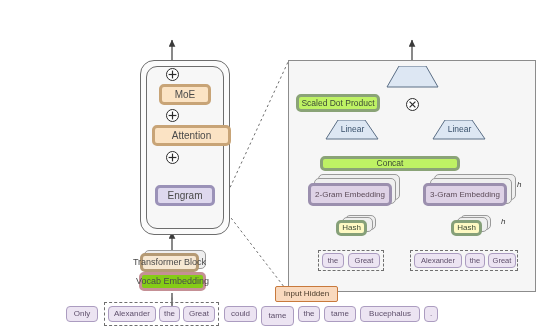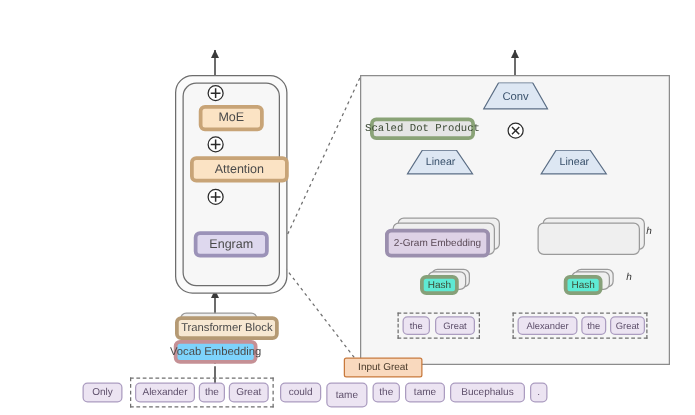--- a/index.html
+++ b/index.html
@@ -7,26 +7,26 @@
        font-family:"Liberation Sans","DejaVu Sans",sans-serif;}
   #canvas{position:relative;width:556px;height:332px;background:#ffffff;}
 
   .node{position:absolute;box-sizing:border-box;display:flex;
         align-items:center;justify-content:center;text-align:center;
         white-space:nowrap;line-height:1;}
 
   
   .rbox{border:3px solid #4d7c0f;border-radius:5px;}
   .orange{background:#fbe3c4;border-color:#c8a477;color:#4a4a4a;}
-  .pink{background:#7dd3fc;border-color:#c59095;color:#4a4a4a;}
+  .pink{background:#84cc16;border-color:#c59095;color:#4a4a4a;}
   .tan{background:#f7e8d2;border-color:#b59a74;color:#4a4a4a;}
   .lav{background:#ded8ee;border-color:#9b92b8;color:#4a4a4a;}
   .lav2{background:#ded2e6;border-color:#9b8fae;color:#5b4a57;}
-  .green{background:#e5e5e5;border-color:#8aa377;color:#3c4a35;font-family:Liberation Mono, monospace;}
-  .green2{background:#5eead4;border-color:#86a079;color:#3c4a35;}
+  .green{background:#bef264;border-color:#8aa377;color:#3c4a35;}
+  .green2{background:#fef9c3;border-color:#86a079;color:#3c4a35;}
   .tokbox{background:#ece4f2;border:1px solid #ab9cc0;border-radius:4px;color:#5e4f6b;}
   .peach{background:#f9d9be;border:1px solid #c8793c;color:#4a3a2a;border-radius:2px;}
 
   .outline{position:absolute;box-sizing:border-box;border:1.2px solid #6d6d6d;
            border-radius:14px;background:#fbfbfb;}
   .outline2{position:absolute;box-sizing:border-box;border:1.1px solid #6d6d6d;
             border-radius:11px;background:#f7f7f7;}
   .panel{position:absolute;box-sizing:border-box;border:1px solid #8c8c8c;
          background:#f6f6f6;}
 
@@ -177,31 +177,30 @@
     </svg>
   </div>
   <div class="opnode" style="left:165.5px;top:151px;">
     <svg width="11" height="11" viewBox="0 0 11 11" style="display:block">
       <line x1="1.6" y1="5.5" x2="9.4" y2="5.5" stroke="#2b2b2b" stroke-width="1.2"></line>
       <line x1="5.5" y1="1.6" x2="5.5" y2="9.4" stroke="#2b2b2b" stroke-width="1.2"></line>
     </svg>
   </div>
 
   <div class="stackshadow" style="left:144px;top:250px;width:62px;height:19px;"></div>
-  <div class="node rbox tan" style="left:140px;top:253px;width:83px;height:19px;font-size:9px;">Transformer Block</div>
+  <div class="node rbox tan" style="left:140px;top:253px;width:59px;height:19px;font-size:9px;">Transformer Block</div>
 
   <div class="node rbox pink" style="left:139px;top:272px;width:67px;height:19px;font-size:9px;">Vocab Embedding</div>
 
   <div class="panel" style="left:288px;top:60px;width:248px;height:232px;"></div>
 
   <div style="position:absolute;left:386px;top:66px;width:53px;height:22px;">
     <svg width="53" height="22" viewBox="0 0 53 22" style="display:block">
       <polygon points="13,0 40,0 52,21 1,21" fill="#dde7f3" stroke="#5b6e85" stroke-width="1"></polygon>
     </svg>
-    <span class="node" style="left:0;top:3px;width:53px;height:16px;font-size:9px;color:#39516b;">Conv</span>
   </div>
 
   <div class="opnode" style="left:405.5px;top:97.5px;width:13px;height:13px;">
     <svg width="11" height="11" viewBox="0 0 11 11" style="display:block">
       <line x1="2.6" y1="2.6" x2="8.4" y2="8.4" stroke="#2b2b2b" stroke-width="1.2"></line>
       <line x1="8.4" y1="2.6" x2="2.6" y2="8.4" stroke="#2b2b2b" stroke-width="1.2"></line>
     </svg>
   </div>
 
   <div class="node rbox green" style="left:296px;top:94px;width:84px;height:18px;font-size:8.5px;">Scaled Dot Product</div>
@@ -213,27 +212,29 @@
     <span class="node" style="left:0;top:2px;width:55px;height:15px;font-size:8.5px;color:#39516b;">Linear</span>
   </div>
 
   <div style="position:absolute;left:432px;top:120px;width:55px;height:20px;">
     <svg width="55" height="20" viewBox="0 0 55 20" style="display:block">
       <polygon points="13,0 40,0 53,19 1,19" fill="#dde7f3" stroke="#5b6e85" stroke-width="1"></polygon>
     </svg>
     <span class="node" style="left:0;top:2px;width:55px;height:15px;font-size:8.5px;color:#39516b;">Linear</span>
   </div>
 
+  <div class="node rbox green" style="left:320px;top:156px;width:140px;height:15px;font-size:8.5px;">Concat</div>
 
   <div class="stackshadow" style="left:318px;top:174px;width:82px;height:26px;"></div>
   <div class="stackshadow" style="left:314px;top:178px;width:82px;height:26px;"></div>
   <div class="node rbox lav2" style="left:308px;top:183px;width:84px;height:23px;font-size:8px;">2-Gram Embedding</div>
 
   <div class="stackshadow" style="left:434px;top:174px;width:82px;height:26px;"></div>
   <div class="stackshadow" style="left:430px;top:178px;width:82px;height:26px;"></div>
+  <div class="node rbox lav2" style="left:423px;top:183px;width:84px;height:23px;font-size:8px;">3-Gram Embedding</div>
 
   <div class="lbl" style="left:517px;top:180px;font-size:8px;font-style:italic;">h</div>
 
   <div class="stackshadow" style="left:345px;top:215px;width:31px;height:15px;"></div>
   <div class="stackshadow" style="left:342px;top:217px;width:31px;height:15px;"></div>
   <div class="node rbox green2" style="left:336px;top:220px;width:31px;height:16px;font-size:8px;">Hash</div>
 
   <div class="stackshadow" style="left:460px;top:215px;width:31px;height:15px;"></div>
   <div class="stackshadow" style="left:457px;top:217px;width:31px;height:15px;"></div>
   <div class="node rbox green2" style="left:451px;top:220px;width:31px;height:16px;font-size:8px;">Hash</div>
@@ -242,21 +243,21 @@
 
   <div class="dashbox" style="left:318px;top:250px;width:66px;height:21px;"></div>
   <div class="node tokbox" style="left:322px;top:253px;width:22px;height:15px;font-size:7.5px;">the</div>
   <div class="node tokbox" style="left:348px;top:253px;width:32px;height:15px;font-size:7.5px;">Great</div>
 
   <div class="dashbox" style="left:410px;top:250px;width:108px;height:21px;"></div>
   <div class="node tokbox" style="left:414px;top:253px;width:48px;height:15px;font-size:7.5px;">Alexander</div>
   <div class="node tokbox" style="left:465px;top:253px;width:20px;height:15px;font-size:7.5px;">the</div>
   <div class="node tokbox" style="left:488px;top:253px;width:28px;height:15px;font-size:7.5px;">Great</div>
 
-  <div class="node peach" style="left:275px;top:286px;width:63px;height:16px;font-size:8px;">Input Great</div>
+  <div class="node peach" style="left:275px;top:286px;width:63px;height:16px;font-size:8px;">Input Hidden</div>
 
   <div class="dashbox" style="left:104px;top:302px;width:115px;height:24px;"></div>
 
   <div class="node tokbox" style="left:66px;top:306px;width:32px;height:16px;font-size:8px;">Only</div>
   <div class="node tokbox" style="left:108px;top:306px;width:48px;height:16px;font-size:8px;">Alexander</div>
   <div class="node tokbox" style="left:159px;top:306px;width:21px;height:16px;font-size:8px;">the</div>
   <div class="node tokbox" style="left:183px;top:306px;width:32px;height:16px;font-size:8px;">Great</div>
   <div class="node tokbox" style="left:224px;top:306px;width:33px;height:16px;font-size:8px;">could</div>
   <div class="node tokbox" style="left:261px;top:306px;width:33px;height:20px;font-size:8px;">tame</div>
   <div class="node tokbox" style="left:298px;top:306px;width:22px;height:16px;font-size:8px;">the</div>

